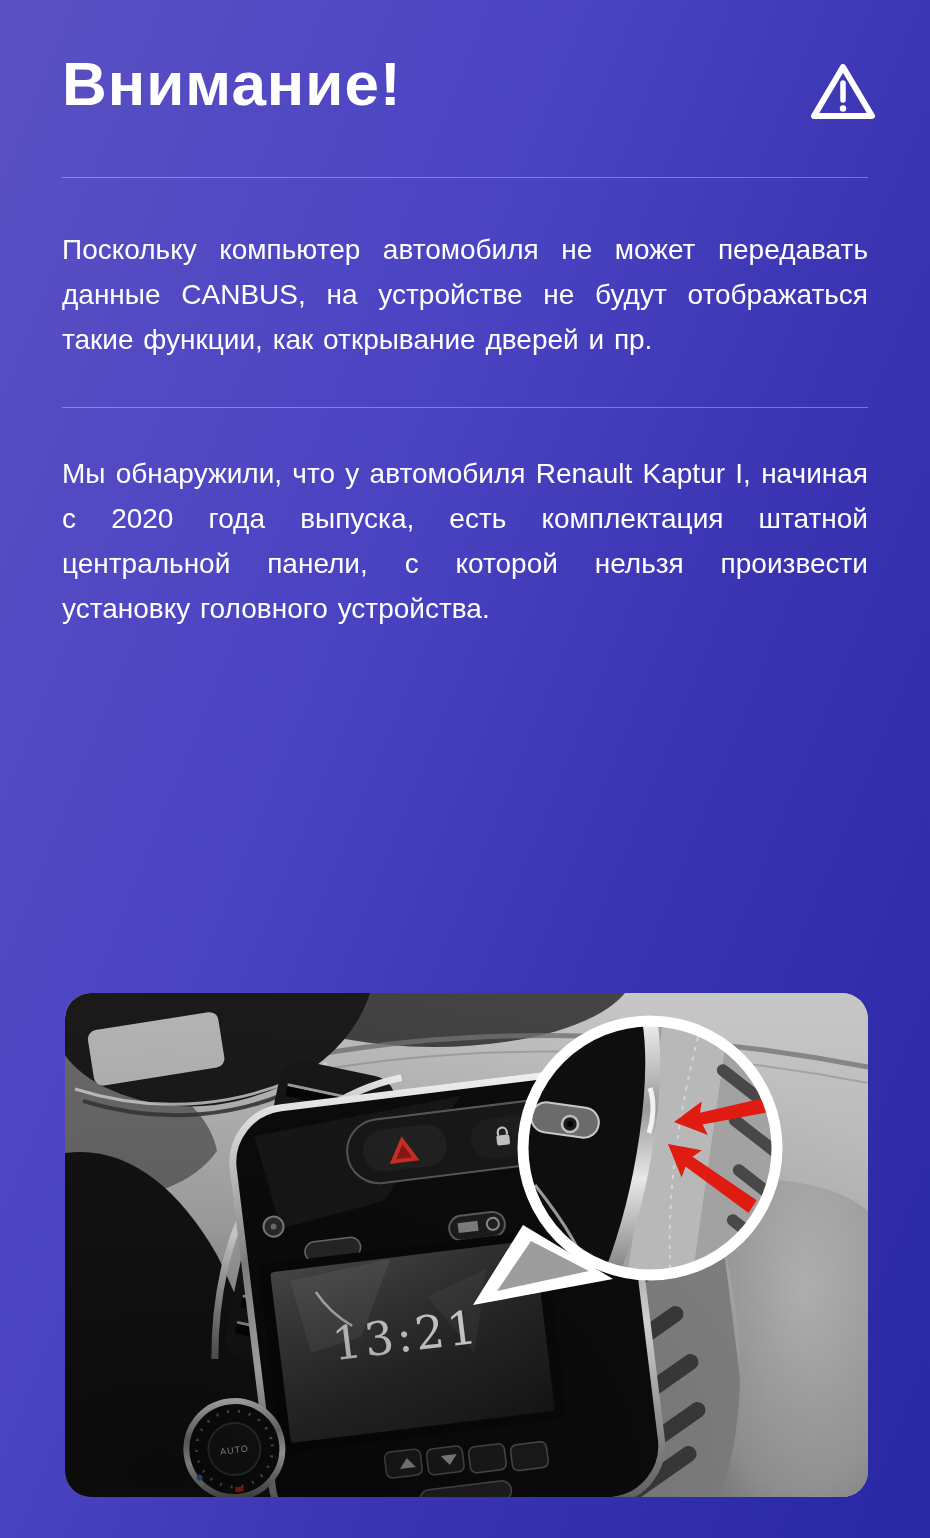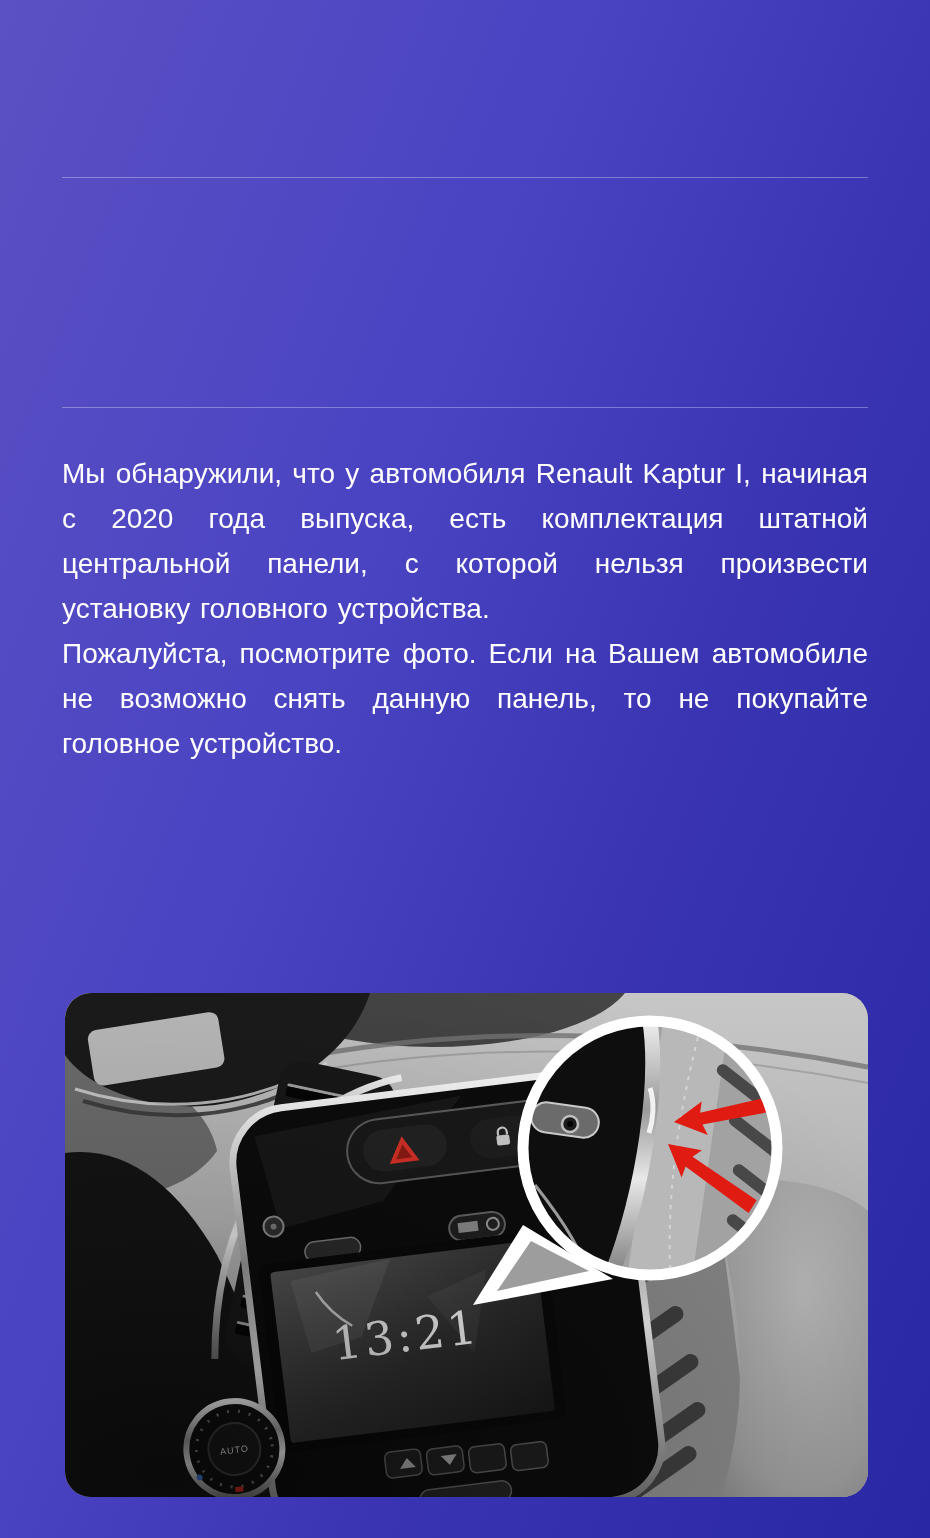--- a/index.html
+++ b/index.html
@@ -40,29 +40,39 @@
     position:absolute;top:993px;left:65px;width:803px;height:504px;
     border-radius:26px;overflow:hidden;margin:0;background:#9a9a9a;
   }
   .photo svg{display:block;}
 </style>
 </head>
 <body>
 
 <div class="page">
 
+  <header class="header">
+    <h1 class="page-title">Внимание!</h1>
+    <span class="warn-icon">
+      <svg width="70" height="60" viewBox="0 0 70 60">
+        <path d="M35 5 L64 54 L6 54 Z" fill="none" stroke="#ffffff" stroke-width="6" stroke-linejoin="round"></path>
+        <line x1="35" y1="21" x2="35" y2="38" stroke="#ffffff" stroke-width="5.5" stroke-linecap="round"></line>
+        <circle cx="35" cy="46.5" r="3.2" fill="#ffffff"></circle>
+      </svg>
+    </span>
+  </header>
 
   <div class="divider" id="divider-top"></div>
 
+  <p class="para" id="para-canbus">Поскольку компьютер автомобиля не может передавать данные CANBUS, на устройстве не будут отображаться такие функции, как открывание дверей и пр.</p>
 
   <div class="divider" id="divider-mid"></div>
 
   <div class="notes-block">
     <p>Мы обнаружили, что у автомобиля Renault Kaptur I, начиная с 2020 года выпуска, есть комплектация штатной центральной панели, с которой нельзя произвести установку головного устройства.</p>
-    <p>Пожалуйста, посмотрите фото. Если на Вашем автомобиле не возможно снять данную панель, то не покупайте головное устройство.</p>
   </div>
 
   <figure class="photo">
     <svg width="803" height="504" viewBox="0 0 803 504">
       <defs>
         <linearGradient id="gChrome" x1="0" y1="0" x2="0" y2="1">
           <stop offset="0" stop-color="#f8f8f8"></stop>
           <stop offset="0.35" stop-color="#9a9a9a"></stop>
           <stop offset="0.6" stop-color="#e8e8e8"></stop>
           <stop offset="1" stop-color="#6e6e6e"></stop>

